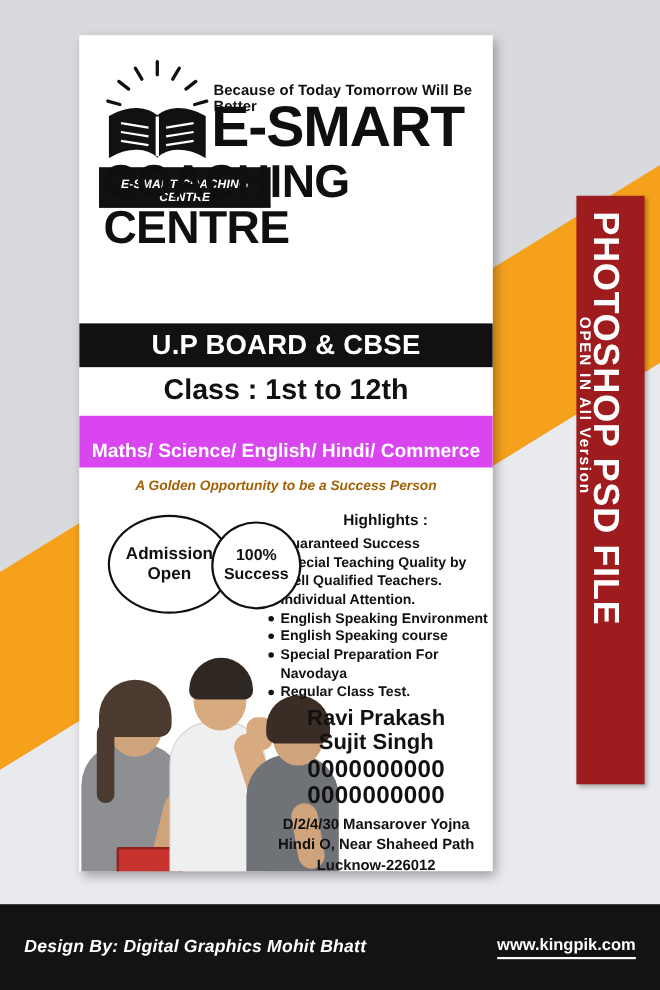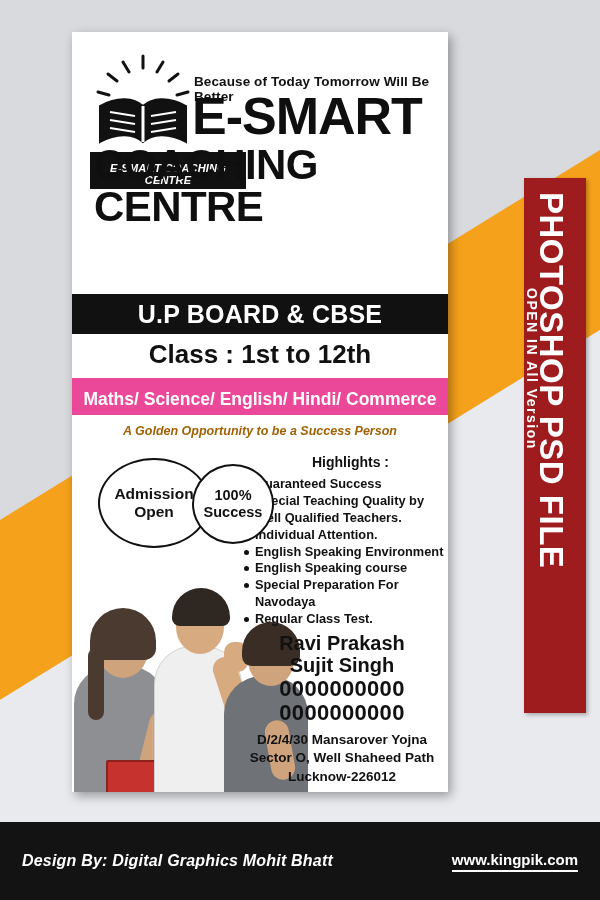--- a/index.html
+++ b/index.html
@@ -187,26 +187,26 @@
   }
   .bar-class {
     background: #fff;
     color: #111;
     text-align: center;
     font-size: 26px;
     font-weight: bold;
     padding: 5px 0 8px;
   }
   .bar-subjects {
-    background: #ec4899;
+    background: #d946ef;
     color: #fff;
     text-align: center;
     font-size: 17.5px;
     font-weight: bold;
-    padding: 11px 0 5px;
+    padding: 21px 0 5px;
   }
   .golden {
     text-align: center;
     font-size: 12.5px;
     font-weight: bold;
     font-style: italic;
     color: #a16207;
     padding: 9px 0 2px;
   }
   
@@ -416,21 +416,21 @@
         <li>Special Preparation For Navodaya</li>
         <li>Regular Class Test.</li>
       </ul>
 
       <div class="contact">
         <div class="c-name">Ravi Prakash</div>
         <div class="c-name">Sujit Singh</div>
         <div class="c-phone">0000000000</div>
         <div class="c-phone">0000000000</div>
         <div class="c-addr">D/2/4/30 Mansarover Yojna</div>
-        <div class="c-addr" style="margin-top:0">Sector O, Well Shaheed Path</div>
+        <div class="c-addr" style="margin-top:0">Hindi O, Near Shaheed Path</div>
         <div class="c-addr" style="margin-top:0">Lucknow-226012</div>
       </div>
 
     </div>
   </div>
 
   <div class="ribbon">
     <div class="ribbon-text ribbon-main">PHOTOSHOP PSD FILE</div>
     <div class="ribbon-text ribbon-sub">OPEN IN All Version</div>
   </div>

